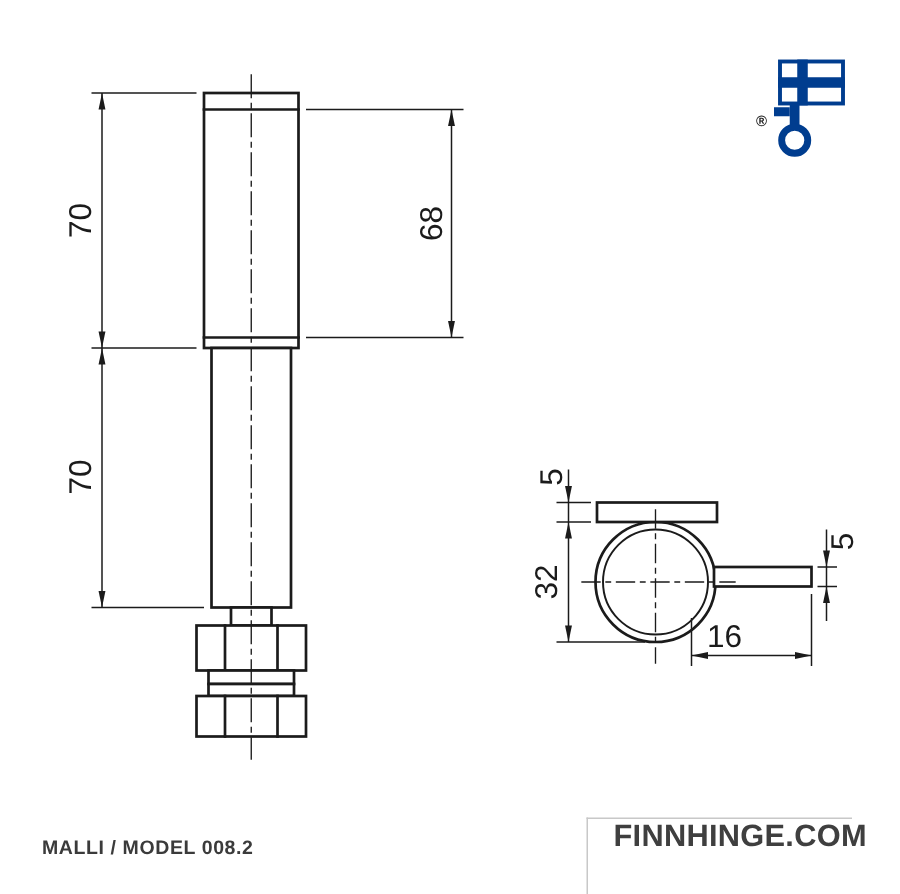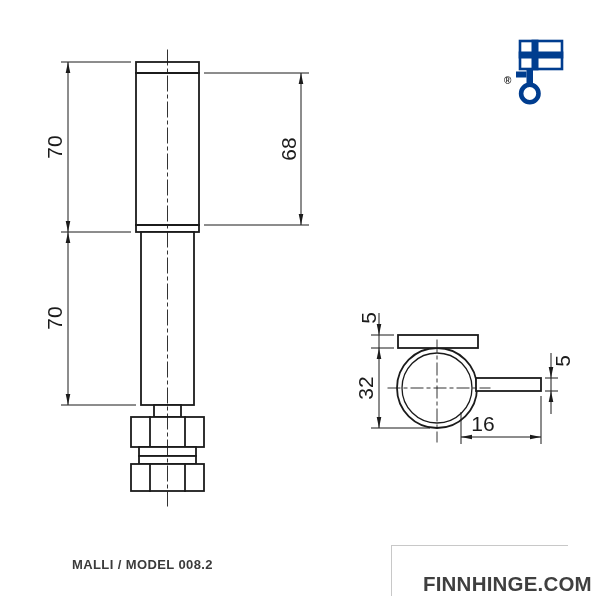--- a/index.html
+++ b/index.html
@@ -9,26 +9,26 @@
   }
   svg.drawing{position:absolute;left:0;top:0;}
   svg text{
     font-family:"Liberation Sans",sans-serif;
     fill:#1b1b1b;
   }
   .dim-text{font-size:21px;}
   .reg-text{font-size:10px;font-weight:bold;}
   .footer-model{
     position:absolute;left:28px;top:557px;
-    font-size:13px;font-weight:bold;color:#3b3b3b;letter-spacing:0.4px;margin-left:44px;
+    font-size:13px;font-weight:bold;color:#3b3b3b;letter-spacing:0.4px;
   }
   .brand-box{
     position:absolute;left:391px;top:545px;width:177px;height:51px;
     border-top:1px solid #c8c8c8;border-left:1px solid #c8c8c8;
-    display:flex;align-items:flex-end;padding-left:24px;box-sizing:border-box;gap:7px;
+    display:flex;align-items:flex-start;padding-left:10px;box-sizing:border-box;gap:7px;
     background:#fff;
   }
   .brand-text{
     font-size:20.5px;font-weight:bold;color:#3f3f3f;letter-spacing:0.2px;
     white-space:nowrap;
   }
 </style>
 </head>
 <body>
 

